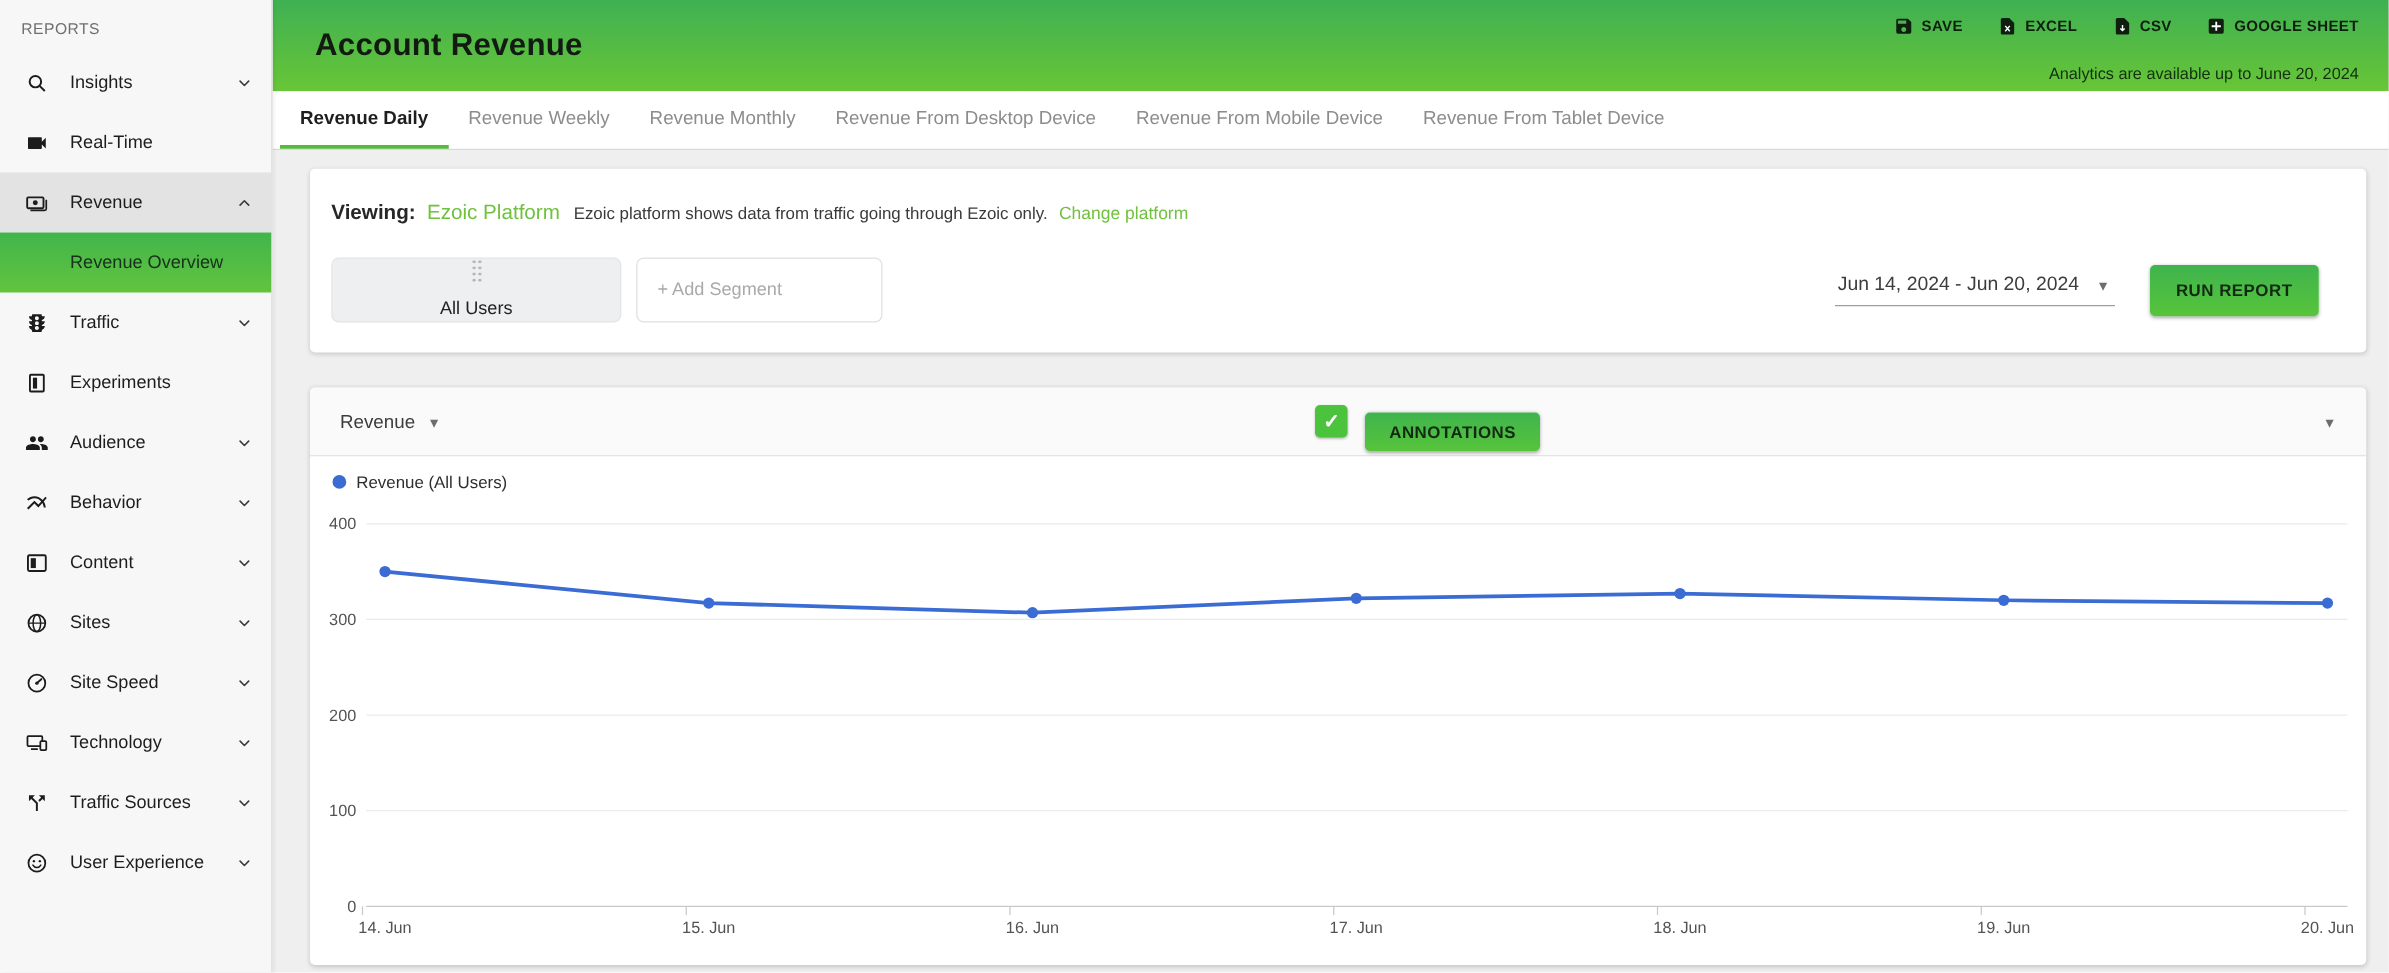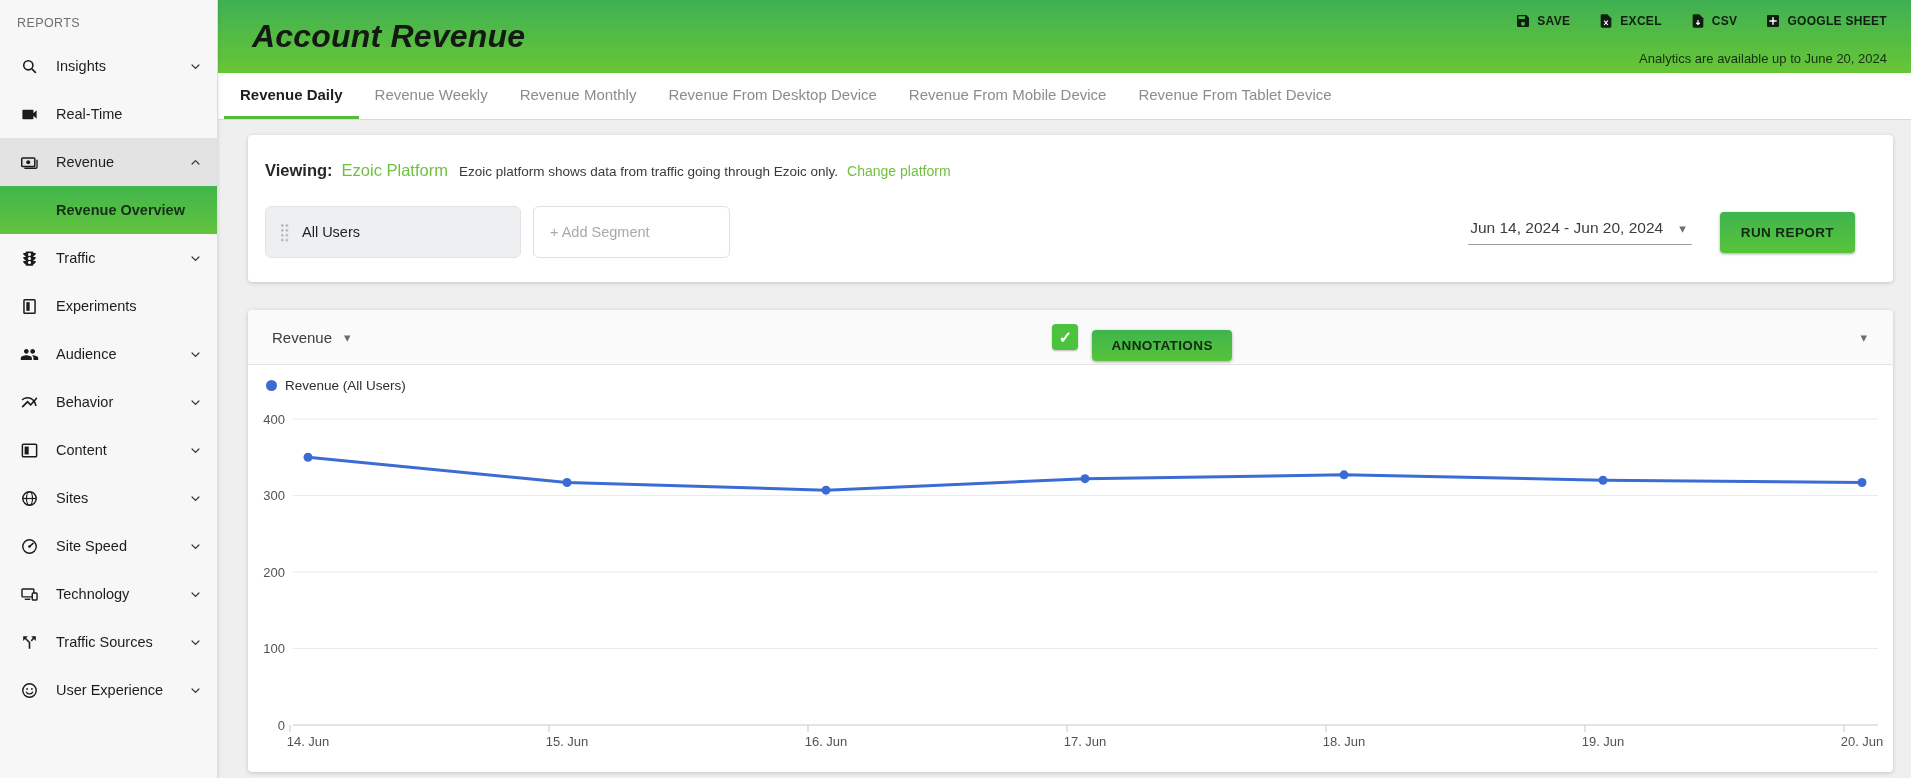--- a/index.html
+++ b/index.html
@@ -13,27 +13,27 @@
   .side-section { padding:16px 0 12px 17px; font-size:12.5px; color:#6f6f6f; letter-spacing:.4px; }
   .side-item { height:48px; display:flex; align-items:center; gap:16px;
                padding:0 14px 0 20px; font-size:14.5px; color:#1d1d1d; cursor:pointer; }
   .side-item .s-icon { width:20px; height:20px; display:flex; align-items:center; color:#1c1c1c; flex:0 0 20px; }
   .side-item .s-icon svg { width:19px; height:19px; }
   .side-item .s-label { white-space:nowrap; }
   .side-item .s-chev { margin-left:auto; color:#3c3c3c; display:flex; }
   .side-item .s-chev svg { width:15px; height:15px; }
   .side-item.expanded { background:#e3e3e3; }
   .side-item.sub { padding-left:56px; background:#d8d8d8; }
-  .side-item.sub.active { background:linear-gradient(180deg,#41b54c,#62c43e); color:#16301a; font-weight:700; }
+  .side-item.sub.active { background:linear-gradient(180deg,#41b54c,#62c43e); color:#16301a; font-weight:400; }
 
   
   .main { flex:1; display:flex; flex-direction:column; height:100%; }
   .g-header { height:73px; background:linear-gradient(180deg,#3fb053,#68c636);
               display:flex; align-items:center; padding:0 24px 0 34px; }
-  .g-header h1 { font-size:32px; font-weight:700; color:#121a12; letter-spacing:.2px;font-style:italic; }
+  .g-header h1 { font-size:25px; font-weight:700; color:#121a12; letter-spacing:.2px; }
   .header-right { margin-left:auto; display:flex; flex-direction:column; align-items:flex-end; gap:22px; padding-top:6px; }
   .export-row { display:flex; align-items:center; gap:28px; }
   .export-btn { display:flex; align-items:center; gap:6px; background:none; border:none;
                 font-family:inherit; font-size:12px; font-weight:600; color:#0e1f10;
                 letter-spacing:.3px; cursor:pointer; }
   .export-btn svg { width:16px; height:16px; }
   .avail-note { font-size:13px; color:#13300f; }
 
   
   .tabs { height:47px; background:#fff; border-bottom:1px solid #d9d9d9;
@@ -47,21 +47,21 @@
   .card { background:#fff; border-radius:4px; box-shadow:0 1px 4px rgba(0,0,0,.18); }
 
   .filter-card { padding:26px 38px 14px 17px; height:147px; }
   .viewing-row { display:flex; align-items:baseline; gap:9px; }
   .viewing-label { font-size:16.5px; font-weight:700; color:#272727; }
   .platform-name { font-size:16.5px; font-weight:500; color:#70c13e; }
   .platform-desc { font-size:13.5px; color:#3a3a3a; margin-left:2px; }
   .change-platform { font-size:14px; font-weight:500; color:#70c13e; cursor:pointer; text-decoration:none; }
   .segment-row { margin-top:26px; display:flex; align-items:center; }
   .chip { height:52px; border-radius:6px; display:flex; align-items:center; font-size:14.5px; cursor:pointer; }
-  .segment-chip { width:256px; background:#edeff1; border:1px solid #e2e4e7; padding:0 14px; gap:13px; color:#222; }
+  .segment-chip { width:232px; background:#edeff1; border:1px solid #e2e4e7; padding:0 14px; gap:13px; color:#222;flex-direction:column; }
   .drag-dots { width:9px; height:19px;
     background-image:radial-gradient(#b3b3b3 1.15px, transparent 1.35px);
     background-size:4.6px 4.9px; }
   .add-segment { width:197px; background:#fff; border:1px solid #e0e0e0; margin-left:12px;
                  padding:0 16px; color:#a9a9a9; }
   .right-controls { margin-left:auto; display:flex; align-items:center; gap:28px; }
   .date-range { display:flex; align-items:center; gap:16px; border-bottom:1px solid #9e9e9e;
                 padding:0 6px 7px 2px; font-size:15.5px; color:#3c3c3c; cursor:pointer; }
   .caret { color:#6d6d6d; font-size:13px; line-height:1; }
   .green-btn { background:linear-gradient(180deg,#3fb44e,#57c43a); border:none; border-radius:4px;

